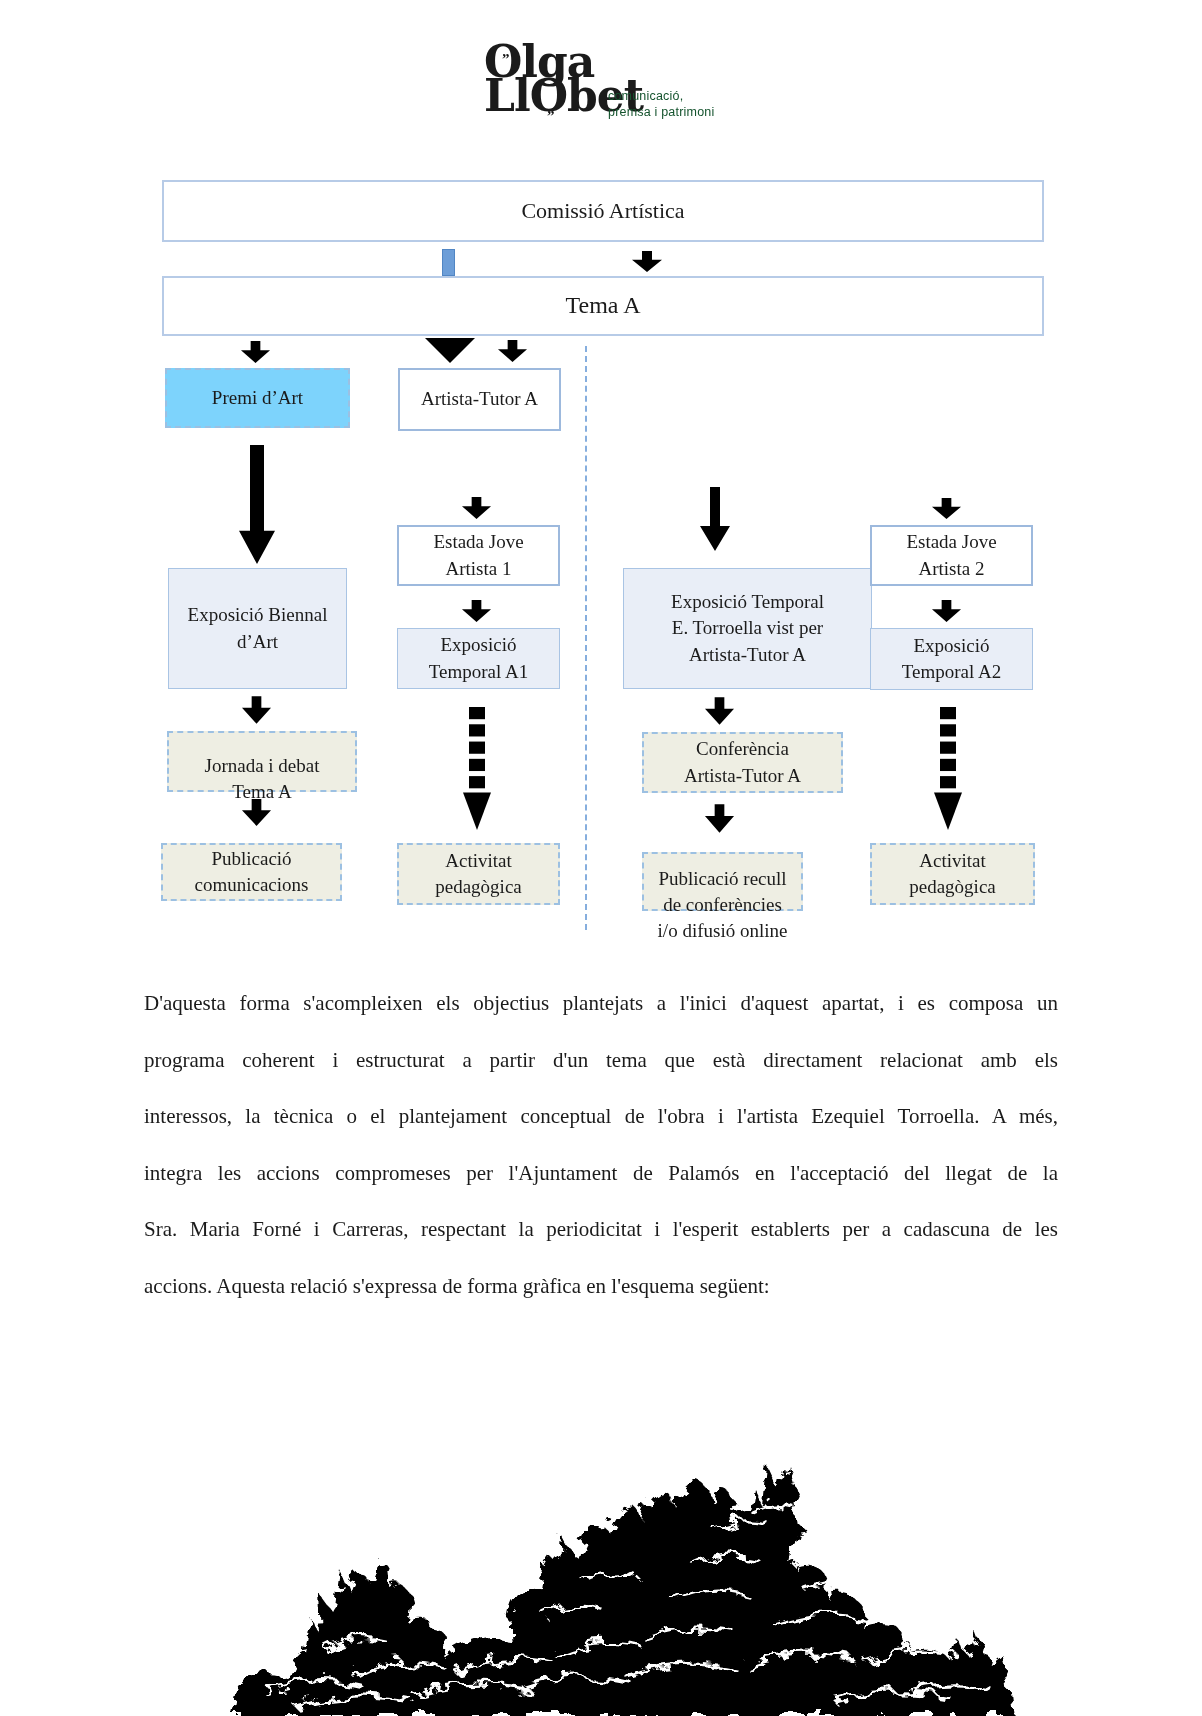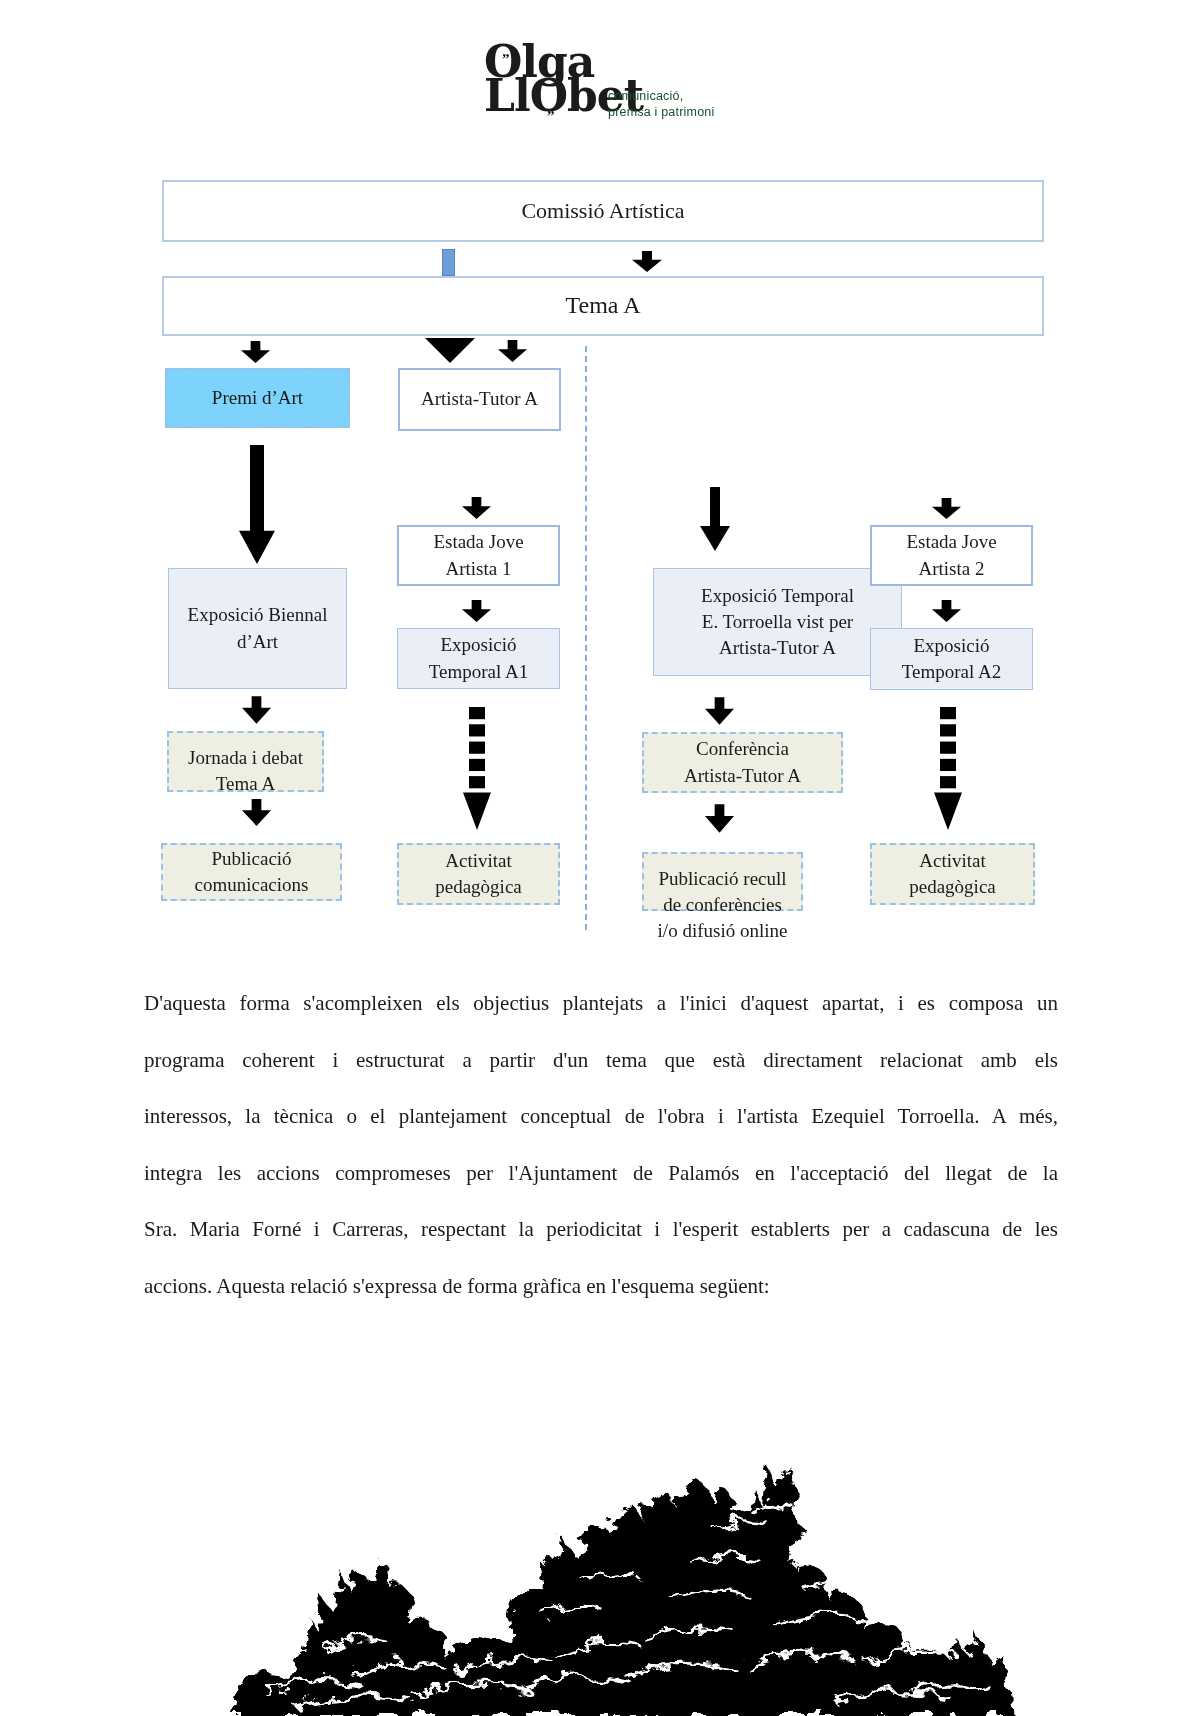--- a/index.html
+++ b/index.html
@@ -26,24 +26,24 @@
   .dashed-cream{border:2px dashed #9cc0e2;background:#eeeee3;}
   .overflow-down{align-items:flex-start;overflow:visible;}
 
   .b-comissio{left:162px;top:180px;width:882px;height:62px;}
   .b-tema{left:162px;top:276px;width:882px;height:60px;font-size:24px;}
   .b-premi{left:165px;top:368px;width:185px;height:60px;}
   .b-artista-tutor{left:398px;top:368px;width:163px;height:63px;}
   .b-biennal{left:168px;top:568px;width:179px;height:121px;}
   .b-estada1{left:397px;top:525px;width:163px;height:61px;}
   .b-temporal-a1{left:397px;top:628px;width:163px;height:61px;}
-  .b-jornada{left:167px;top:731px;width:157px;height:61px;padding-top:12px;}
+  .b-jornada{left:167px;top:731px;width:190px;height:61px;padding-top:20px;}
   .b-publicacio-com{left:161px;top:843px;width:181px;height:58px;}
   .b-activitat-a1{left:397px;top:843px;width:163px;height:62px;}
-  .b-torroella{left:653px;top:568px;width:249px;height:108px;}
+  .b-torroella{left:623px;top:568px;width:249px;height:121px;}
   .b-conferencia{left:622px;top:732px;width:201px;height:61px;margin-left:20px;}
   .b-publicacio-recull{left:642px;top:852px;width:161px;height:59px;padding-top:12px;}
   .b-estada2{left:870px;top:525px;width:163px;height:61px;}
   .b-temporal-a2{left:870px;top:628px;width:163px;height:62px;}
   .b-activitat-a2{left:870px;top:843px;width:165px;height:62px;}
 
   
   .arr{position:absolute;}
   .shaft{position:absolute;left:442px;top:249px;width:13px;height:27px;background:#6d9ed8;border:1px solid #5186c4;box-sizing:border-box;}
   .divider{position:absolute;left:585px;top:346px;height:584px;width:0;border-left:2px dashed #86aede;}

